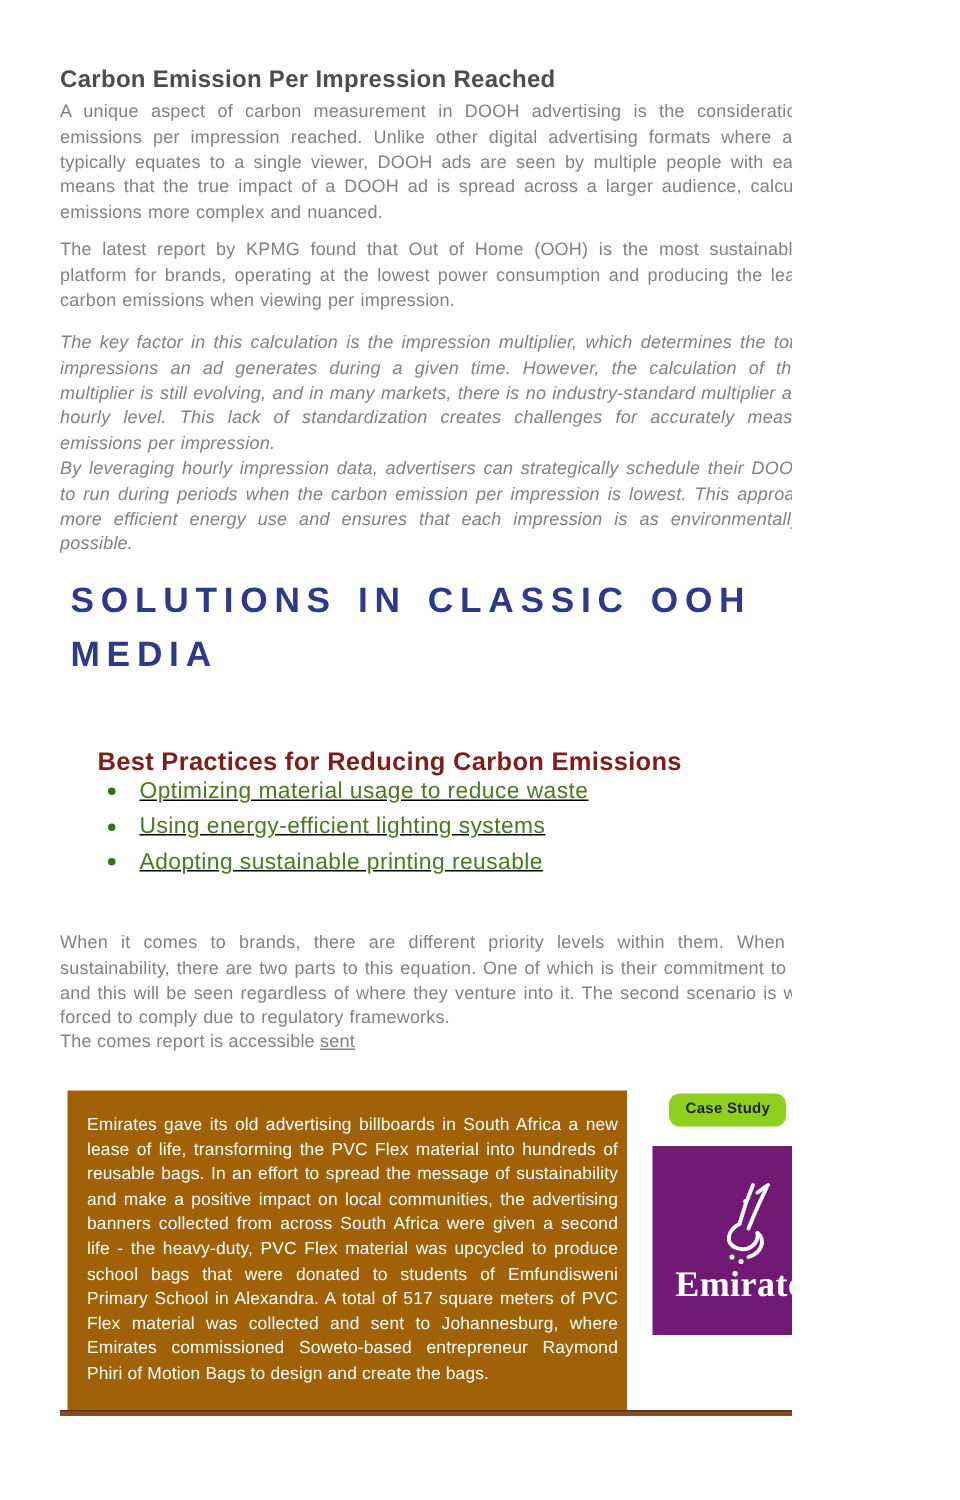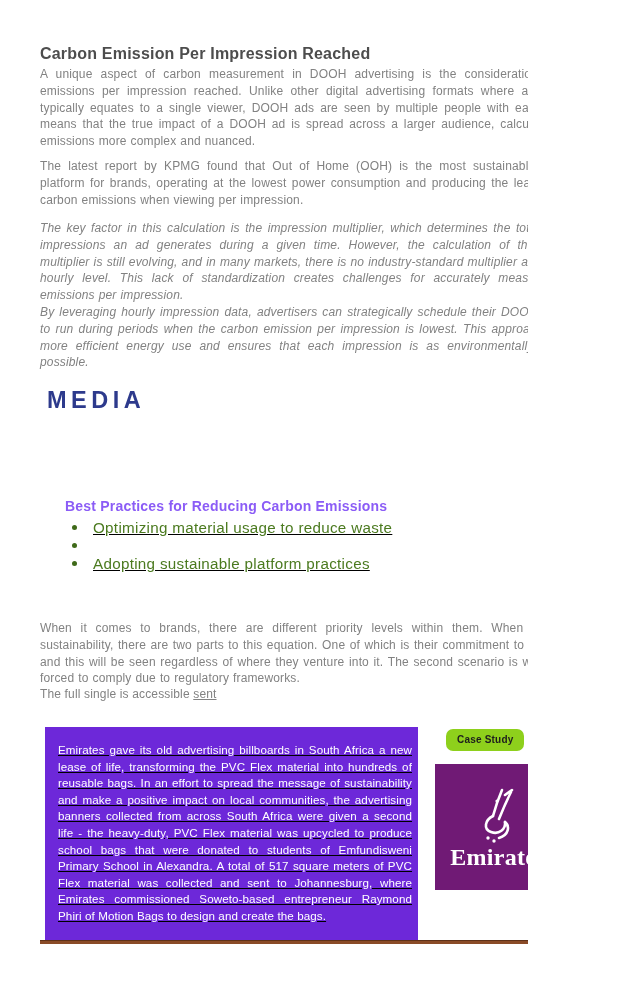--- a/index.html
+++ b/index.html
@@ -12,35 +12,35 @@
   .body-p{position:absolute;left:40px;width:562px;margin:0;font-size:12px;line-height:16.8px;
       color:#828282;text-align:justify;letter-spacing:0.15px;word-spacing:0.5px;}
   .body-p p{margin:0;font-style:italic;}
   .p1{top:66px;}
   .p2{top:158px;}
   .p34{top:220px;}
 
   .h2{position:absolute;top:383px;left:47px;width:530px;margin:0;font-size:23.5px;
       font-weight:bold;color:#2d3a8c;letter-spacing:4.5px;word-spacing:3px;line-height:35.5px;}
 
-  .h3{position:absolute;top:498px;left:65px;margin:0;font-size:14px;font-weight:bold;
-      color:#8b5cf6;letter-spacing:0.2px;}
+  .h3{position:absolute;top:498px;left:65px;margin:0;font-size:17px;font-weight:bold;
+      color:#7f1d1d;letter-spacing:0.2px;}
 
   .bullets{position:absolute;top:520px;left:72px;margin:0;padding:0;list-style:none;text-decoration:underline;}
   .bullets li{display:flex;align-items:center;margin:0 0 7.5px 0;font-size:15.2px;
       line-height:15.8px;color:#4b7a1f;letter-spacing:0.3px;}
   .dot{width:5px;height:5px;border-radius:50%;background:#3f6a19;margin-right:16px;flex:none;}
 
   .p5{top:620px;}
   .report-line{position:absolute;top:687px;left:40px;margin:0;font-size:12px;color:#828282;
       letter-spacing:0.15px;}
   .report-line a{color:#828282;text-decoration:underline;cursor:pointer;}
 
   .blue-box{position:absolute;top:727px;left:45px;width:373px;min-height:202px;
-      background:#6d28d9;box-sizing:border-box;padding:15px 6px 17px 13px;text-decoration:underline;}
+      background:#a16207;box-sizing:border-box;padding:15px 6px 17px 13px;}
   .blue-box p{margin:0;font-size:11.6px;line-height:16.6px;color:#ffffff;text-align:justify;
       letter-spacing:0.1px;}
 
   .badge{position:absolute;top:729px;left:446px;background:#8ed01c;color:#1e1e1e;
       font-size:10px;font-weight:bold;padding:5px 11px 6px 11px;border-radius:7px;
       letter-spacing:0.2px;}
 
   .logo{position:absolute;top:764px;left:435px;width:126px;height:126px;background:#701a75;
       display:flex;flex-direction:column;align-items:center;justify-content:center;}
   .logo svg{display:block;margin-bottom:1px;}
@@ -60,42 +60,44 @@
   <h1 class="h1">Carbon Emission Per Impression Reached</h1>
 
   <p class="body-p p1">A unique aspect of carbon measurement in DOOH advertising is the consideration of carbon emissions per impression reached. Unlike other digital advertising formats where an impression typically equates to a single viewer, DOOH ads are seen by multiple people with each play. This means that the true impact of a DOOH ad is spread across a larger audience, calculating carbon emissions more complex and nuanced.</p>
   <p class="body-p p2">The latest report by KPMG found that Out of Home (OOH) is the most sustainable advertising platform for brands, operating at the lowest power consumption and producing the least amount of carbon emissions when viewing per impression.</p>
   <div class="body-p p34">
     <p>The key factor in this calculation is the impression multiplier, which determines the total number of impressions an ad generates during a given time. However, the calculation of the impression multiplier is still evolving, and in many markets, there is no industry-standard multiplier available at an hourly level. This lack of standardization creates challenges for accurately measuring carbon emissions per impression.</p>
     <p>By leveraging hourly impression data, advertisers can strategically schedule their DOOH campaigns to run during periods when the carbon emission per impression is lowest. This approach allows for more efficient energy use and ensures that each impression is as environmentally friendly as possible.</p>
   </div>
 
   <h2 class="h2">
+    <div>SOLUTIONS IN CLASSIC OOH</div>
     <div>MEDIA</div>
   </h2>
 
   <h3 class="h3">Best Practices for Reducing Carbon Emissions</h3>
 
   <ul class="bullets">
     <li>
       <span class="dot"></span>
       <span>Optimizing material usage to reduce waste</span>
     </li>
     <li>
       <span class="dot"></span>
+      <span>Using energy-efficient lighting systems</span>
     </li>
     <li>
       <span class="dot"></span>
-      <span>Adopting sustainable platform practices</span>
+      <span>Adopting sustainable printing reusable</span>
     </li>
   </ul>
 
   <p class="body-p p5">When it comes to brands, there are different priority levels within them. When it comes to sustainability, there are two parts to this equation. One of which is their commitment to sustainability, and this will be seen regardless of where they venture into it. The second scenario is when they are forced to comply due to regulatory frameworks.</p>
 
-  <p class="report-line"><span>The full single is accessible </span><a>sent</a></p>
+  <p class="report-line"><span>The comes report is accessible </span><a>sent</a></p>
 
   <div class="blue-box">
     <p>Emirates gave its old advertising billboards in South Africa a new lease of life, transforming the PVC Flex material into hundreds of reusable bags. In an effort to spread the message of sustainability and make a positive impact on local communities, the advertising banners collected from across South Africa were given a second life - the heavy-duty, PVC Flex material was upcycled to produce school bags that were donated to students of Emfundisweni Primary School in Alexandra. A total of 517 square meters of PVC Flex material was collected and sent to Johannesburg, where Emirates commissioned Soweto-based entrepreneur Raymond Phiri of Motion Bags to design and create the bags.</p>
   </div>
 
   <div class="badge">Case Study</div>
 
   <div class="logo">
     <svg width="52" height="58" viewBox="0 0 52 58">
       <g stroke="#ffffff" stroke-width="2.6" fill="none" stroke-linecap="round">

